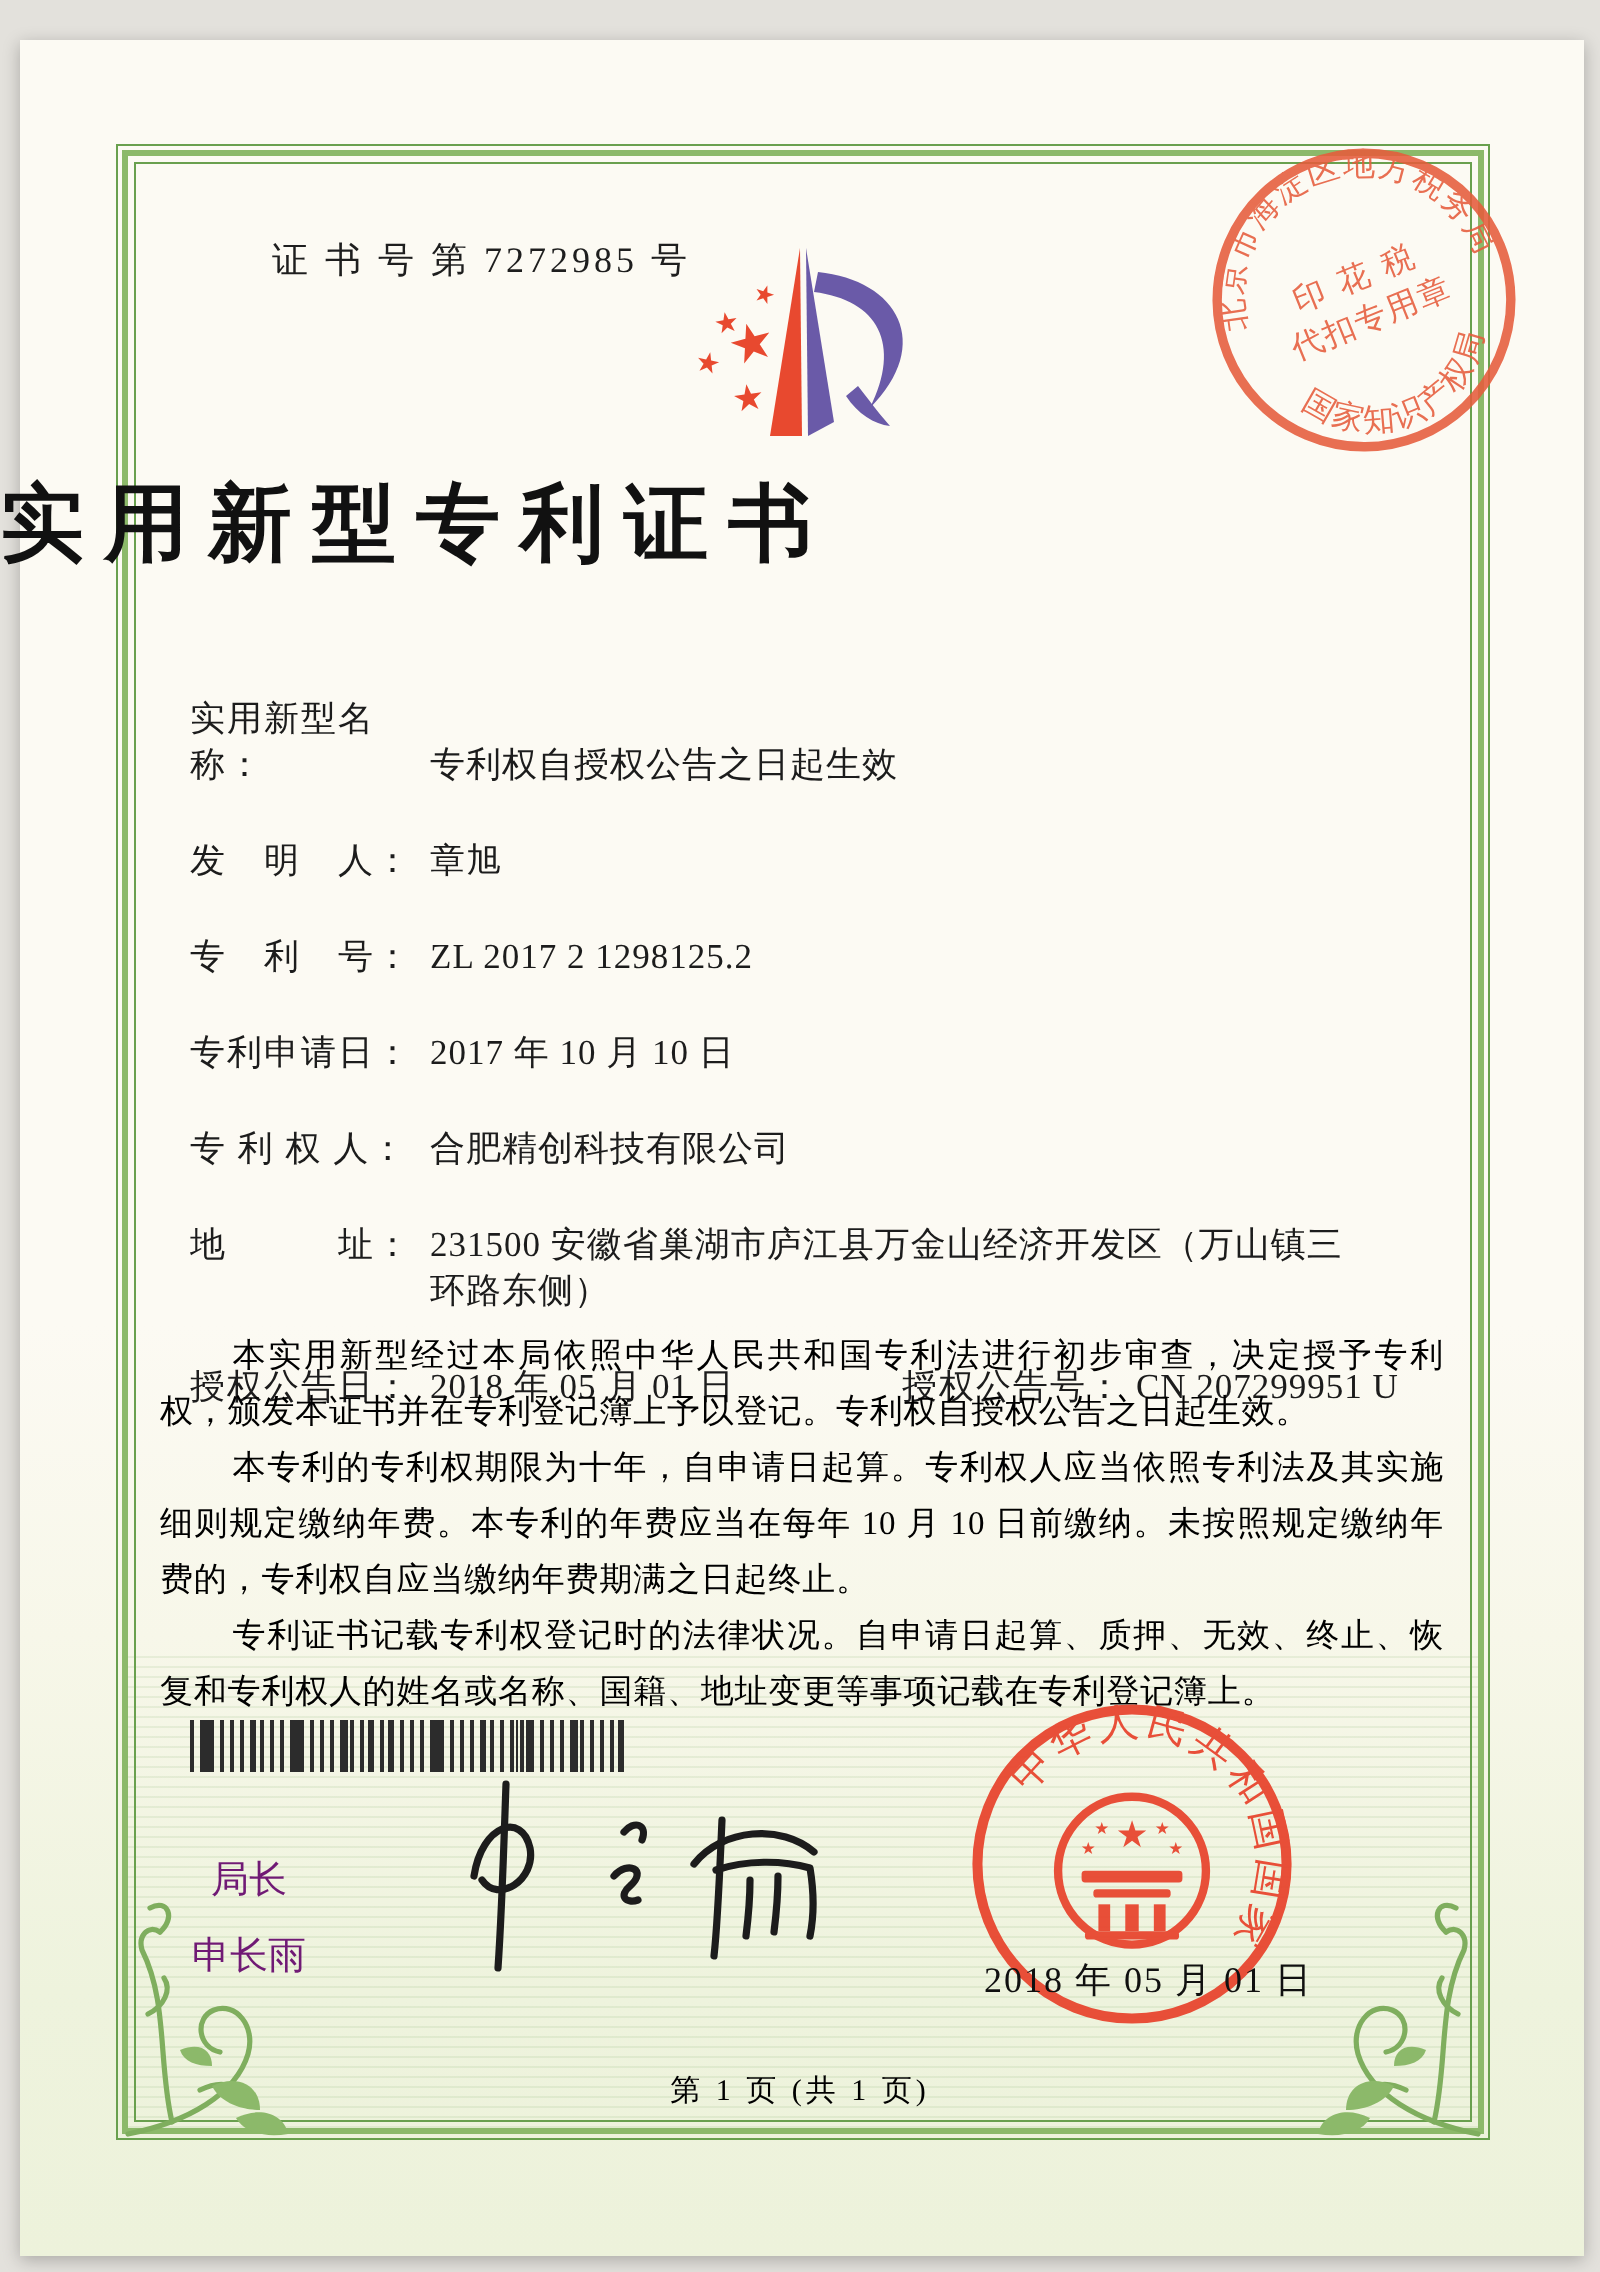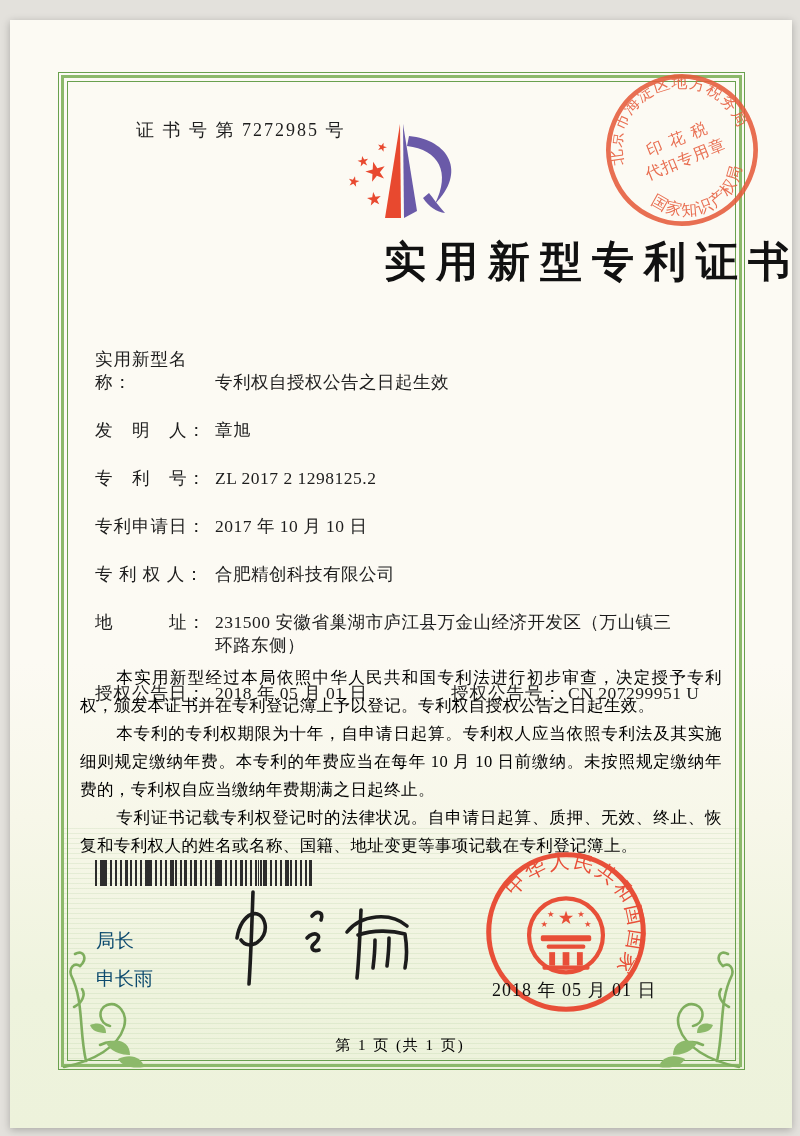--- a/index.html
+++ b/index.html
@@ -8,37 +8,37 @@
     background:linear-gradient(180deg,#fcfaf3 0%,#fcfaf3 58%,#f7f7e9 72%,#eef3dd 88%,#edf2db 100%);
     box-shadow:0 2px 8px rgba(0,0,0,.25);}
   .tint-zone{position:absolute;left:62px;top:828px;right:59px;bottom:70px;
     background:repeating-linear-gradient(180deg,rgba(146,186,126,.20) 0 1px,rgba(255,255,255,0) 1px 5px);
     opacity:.8;}
   .frame{position:absolute;left:58px;top:72px;right:55px;bottom:66px;border:1px solid #69a04e;}
   .frame::before{content:"";position:absolute;inset:2px;border:3px solid #8cb96a;}
   .frame::after{content:"";position:absolute;inset:8px;border:1px solid #69a04e;}
   .cert-no{position:absolute;left:96px;top:118px;font-size:18px;letter-spacing:2px;color:#1e1e1e;margin-left:40px;}
   .logo{position:absolute;left:318px;top:110px;width:156px;height:130px;}
-  .title{position:absolute;left:0;top:234px;width:100%;text-align:right;
+  .title{position:absolute;left:0;top:234px;width:100%;text-align:left;
     font-size:42px;font-weight:bold;letter-spacing:10px;color:#111;}
   .fields{position:absolute;left:95px;top:348px;width:628px;font-size:17.5px;color:#1c1c1c;}
   .field-row{position:relative;margin-bottom:25px;line-height:23px;}
   .field-label{display:inline-block;width:120px;letter-spacing:1px;}
   .field-value{letter-spacing:.5px;}
   .addr-value{display:inline-block;width:460px;vertical-align:top;}
   .pair2{position:absolute;left:356px;top:0;white-space:nowrap;}
   .paras{position:absolute;left:80px;top:664px;width:642px;font-size:16.5px;
     line-height:28px;color:#000000;text-align:justify;letter-spacing:.4px;}
   .paras p{margin:0;text-indent:2.2em;}
   .barcode{position:absolute;left:95px;top:860px;width:218px;height:26px;
     background:
      repeating-linear-gradient(90deg,#2c2c2c 0 2px,transparent 2px 5px),
      repeating-linear-gradient(90deg,transparent 0 7px,#2c2c2c 7px 10px,transparent 10px 23px),
      repeating-linear-gradient(90deg,transparent 0 15px,#2c2c2c 15px 16px,transparent 16px 37px);}
-  .signoff{position:absolute;left:96px;top:922px;font-size:19px;color:#0c4a6e;line-height:38px;}
+  .signoff{position:absolute;left:96px;top:922px;font-size:19px;color:#701a75;line-height:38px;text-align:center;}
   .signature{position:absolute;left:215px;top:880px;width:215px;height:115px;}
   .seal{position:absolute;left:482px;top:848px;width:168px;height:168px;opacity:.93;}
   .seal-date{position:absolute;left:492px;top:978px;font-size:18px;color:#101010;letter-spacing:1px;}
   .tax-stamp{position:absolute;left:602px;top:70px;width:160px;height:160px;
     transform:rotate(-22deg);opacity:.88;}
   .footer{position:absolute;left:0;top:1036px;width:100%;text-align:center;
     font-size:15px;color:#000000;letter-spacing:2px;}
   .ornament{position:absolute;width:120px;height:125px;}
   .orn-left{left:60px;bottom:64px;}
   .orn-right{right:57px;bottom:64px;transform:scaleX(-1);}

